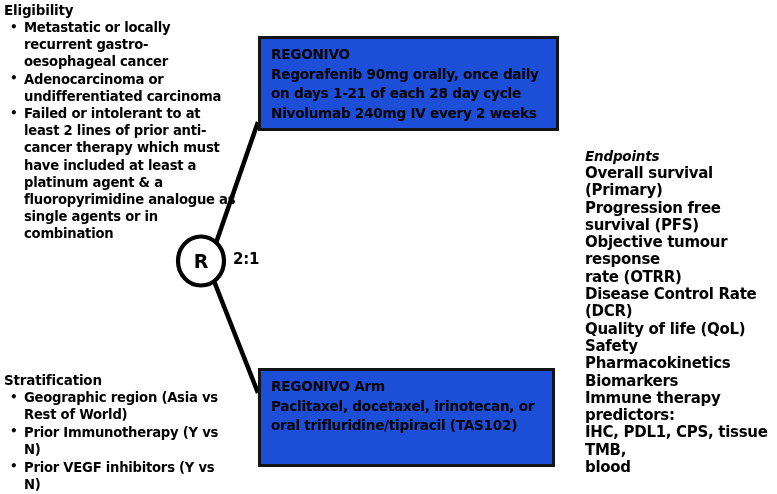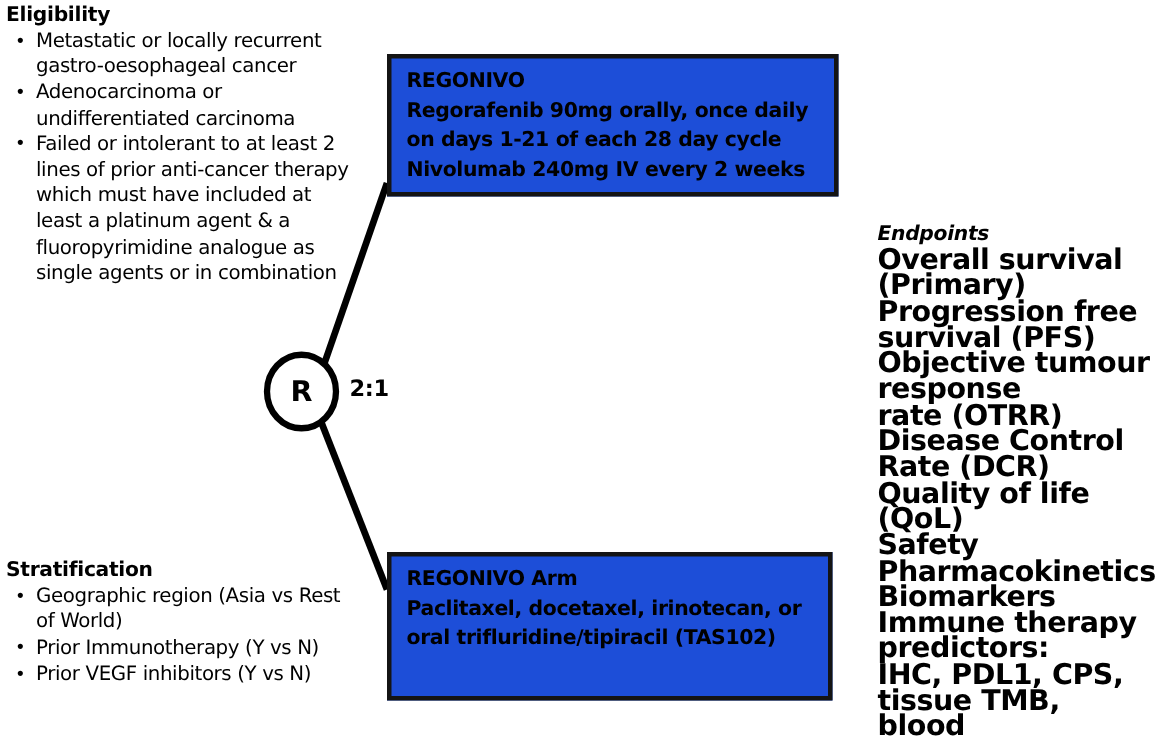--- a/index.html
+++ b/index.html
@@ -43,21 +43,21 @@
     letter-spacing: -0.2px;
   }
   .bullet-list {
     list-style: none;
     margin: 0;
     padding: 0;
   }
   .bullet-list li {
     position: relative;
     padding-left: 20px;
-    font-weight: normal;
+    font-weight: bold;
     font-size: 13.2px;
     line-height: 17.2px;
     letter-spacing: -0.25px;
     margin-bottom: 0px;
   }
   .bullet-list li::before {
     content: "\2022";
     position: absolute;
     left: 6px;
     top: -0.5px;
@@ -90,21 +90,21 @@
     width: 192px;
   }
   #endpoints .heading { margin-bottom: 1px; font-style: italic; }
   .plain-list {
     list-style: none;
     margin: 0;
     padding: 0;
   }
   .plain-list li {
     font-weight: bold;
-    font-size: 19px;
+    font-size: 15px;
     line-height: 17.3px;
     letter-spacing: -0.3px;
     white-space: pre-line;
   }
 
   
   .arm-box {
     position: absolute;
     border: 3.5px solid #141414;
     background: #1d4ed8;

